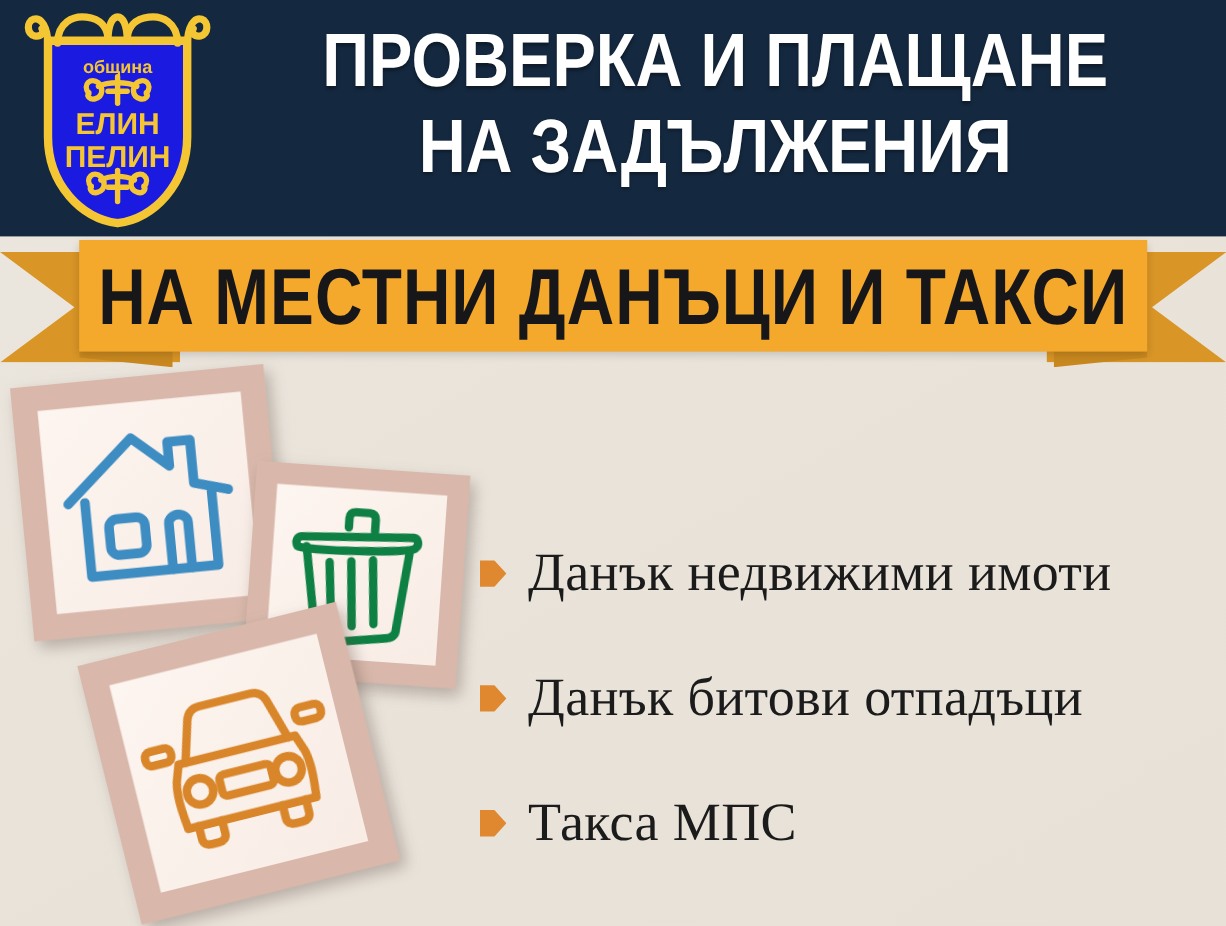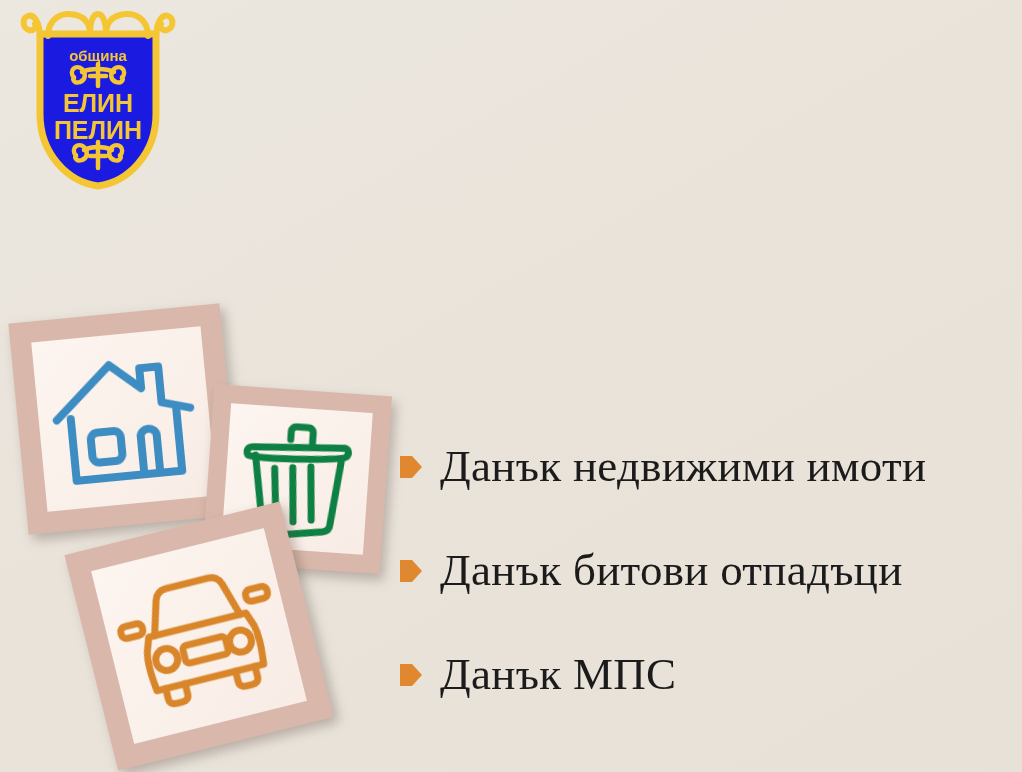--- a/index.html
+++ b/index.html
@@ -162,21 +162,21 @@
     left: 88px; top: 525px;
     width: 222px; height: 222px;
     transform: rotate(-14deg);
   }
   #stamp-car .stamp-inner { left: 22px; top: 22px; width: 178px; height: 178px; }
 
   
   .tax-list {
     position: absolute;
     left: 400px;
-    top: 414px;
+    top: 425px;
     width: 610px;
     z-index: 4;
   }
   .tax-item {
     display: flex;
     align-items: center;
     height: 104px;
   }
   .bullet {
     width: 22px;
@@ -191,20 +191,24 @@
     font-size: 45px;
     line-height: 1;
     letter-spacing: 0.3px;
   }
 </style>
 </head>
 <body>
 
 <div id="poster">
 
+  <div class="header">
+    <div class="header-title">ПРОВЕРКА И ПЛАЩАНЕ
+НА ЗАДЪЛЖЕНИЯ</div>
+  </div>
 
   <div class="crest">
     <svg viewBox="0 0 160 185" width="160" height="185">
 
       <path d="M22 28 H138 V108 C138 148 110 176 80 180 C50 176 22 148 22 108 Z" fill="#1a1ae0" stroke="#f5c633" stroke-width="7"></path>
 
       <path d="M22 32 C22 16 16 8 10 10 C4 12 4 22 11 24 C16 25 19 21 17 18" fill="none" stroke="#f5c633" stroke-width="6" stroke-linecap="round"></path>
       <path d="M30 30 C30 14 42 5 58 9 C70 12 72 22 72 28" fill="none" stroke="#f5c633" stroke-width="6" stroke-linecap="round"></path>
 
       <path d="M138 32 C138 16 144 8 150 10 C156 12 156 22 149 24 C144 25 141 21 143 18" fill="none" stroke="#f5c633" stroke-width="6" stroke-linecap="round"></path>
@@ -228,20 +232,29 @@
       <g fill="none" stroke="#f5c633" stroke-width="4.5" stroke-linecap="round">
         <path d="M58 150 C52 142 60 136 66 141 C70 145 70 152 64 154 C59 156 56 152 58 149"></path>
         <path d="M102 150 C108 142 100 136 94 141 C90 145 90 152 96 154 C101 156 104 152 102 149"></path>
         <path d="M66 144 C74 140 86 140 94 144"></path>
         <path d="M80 136 L80 162"></path>
         <path d="M72 150 L88 150"></path>
       </g>
     </svg>
   </div>
 
+  <div class="ribbon">
+    <div class="ribbon-tail left"></div>
+    <div class="ribbon-tail right"></div>
+    <div class="ribbon-fold-left"></div>
+    <div class="ribbon-fold-right"></div>
+    <div class="ribbon-band">
+      <div class="ribbon-text">НА МЕСТНИ ДАНЪЦИ И ТАКСИ</div>
+    </div>
+  </div>
 
   <div class="stamp" id="stamp-house">
     <svg class="stamp-icon" viewBox="0 0 212 212">
       <defs>
         <mask id="mask-scallop-1">
           <rect x="0" y="0" width="212" height="212" fill="white"></rect>
           <g fill="black">
             <circle cx="0" cy="12" r="9"></circle>
               <circle cx="0" cy="36" r="9"></circle>
             <circle cx="0" cy="60" r="9"></circle>
@@ -429,18 +442,18 @@
       <svg class="bullet" viewBox="0 0 22 26">
         <path d="M0 2 L12 2 L22 13 L12 24 L0 24 Z" fill="#e08830"></path>
       </svg>
       <span class="tax-label">Данък битови отпадъци</span>
     </div>
 
     <div class="tax-item">
       <svg class="bullet" viewBox="0 0 22 26">
         <path d="M0 2 L12 2 L22 13 L12 24 L0 24 Z" fill="#e08830"></path>
       </svg>
-      <span class="tax-label">Данък МПС</span>
+      <span class="tax-label">Такса МПС</span>
     </div>
 
   </div>
 
 </div>
 
 </body></html>

